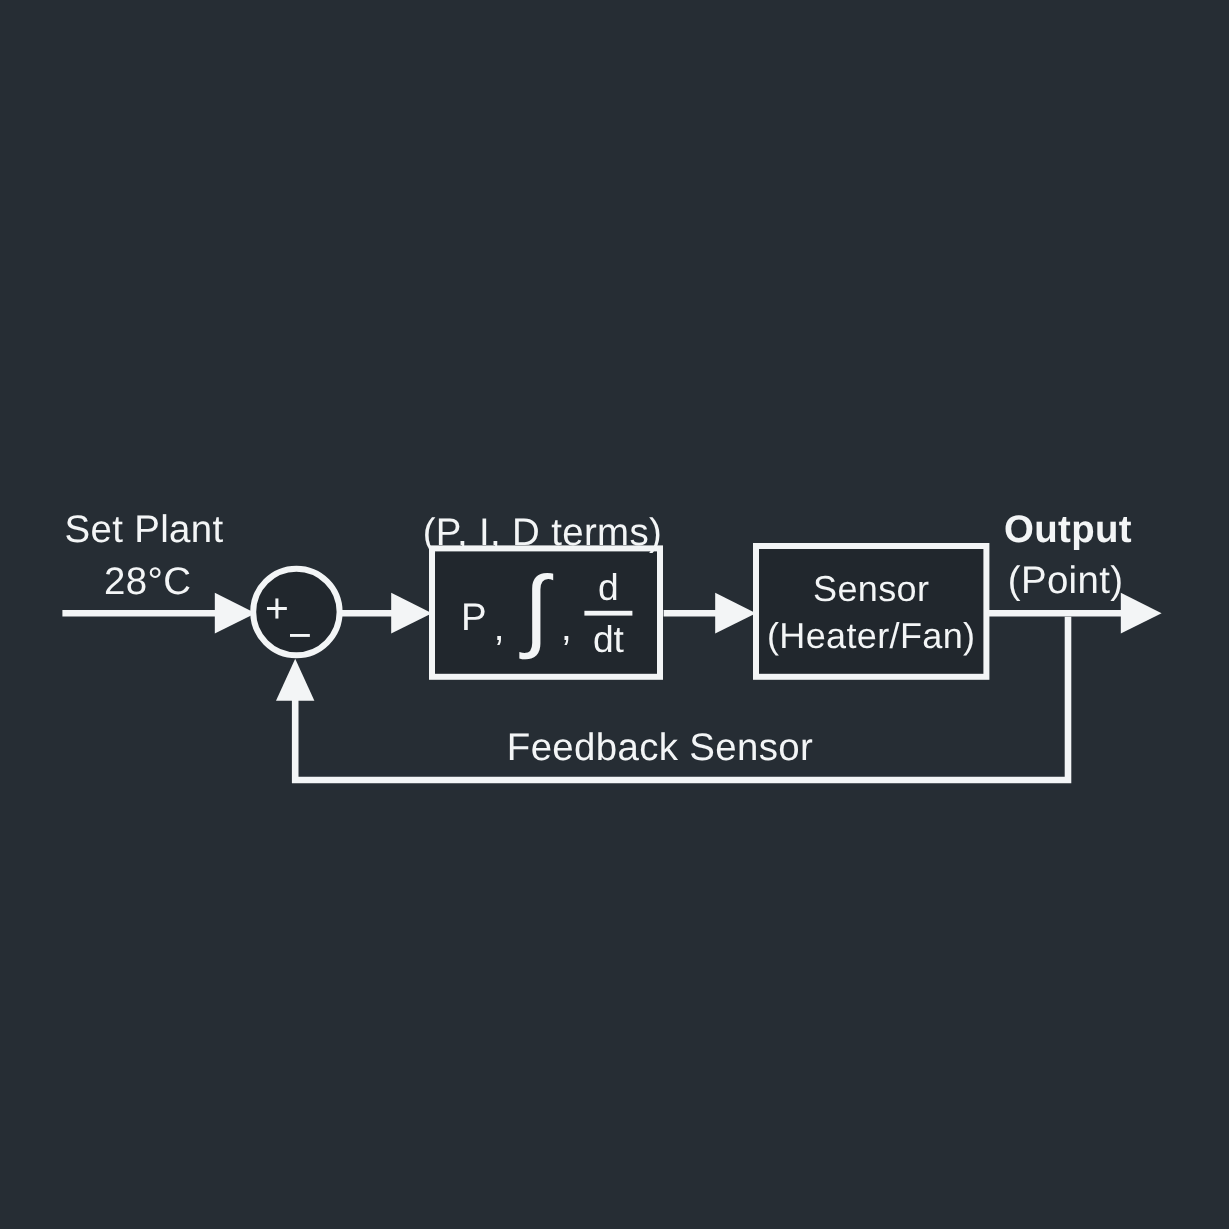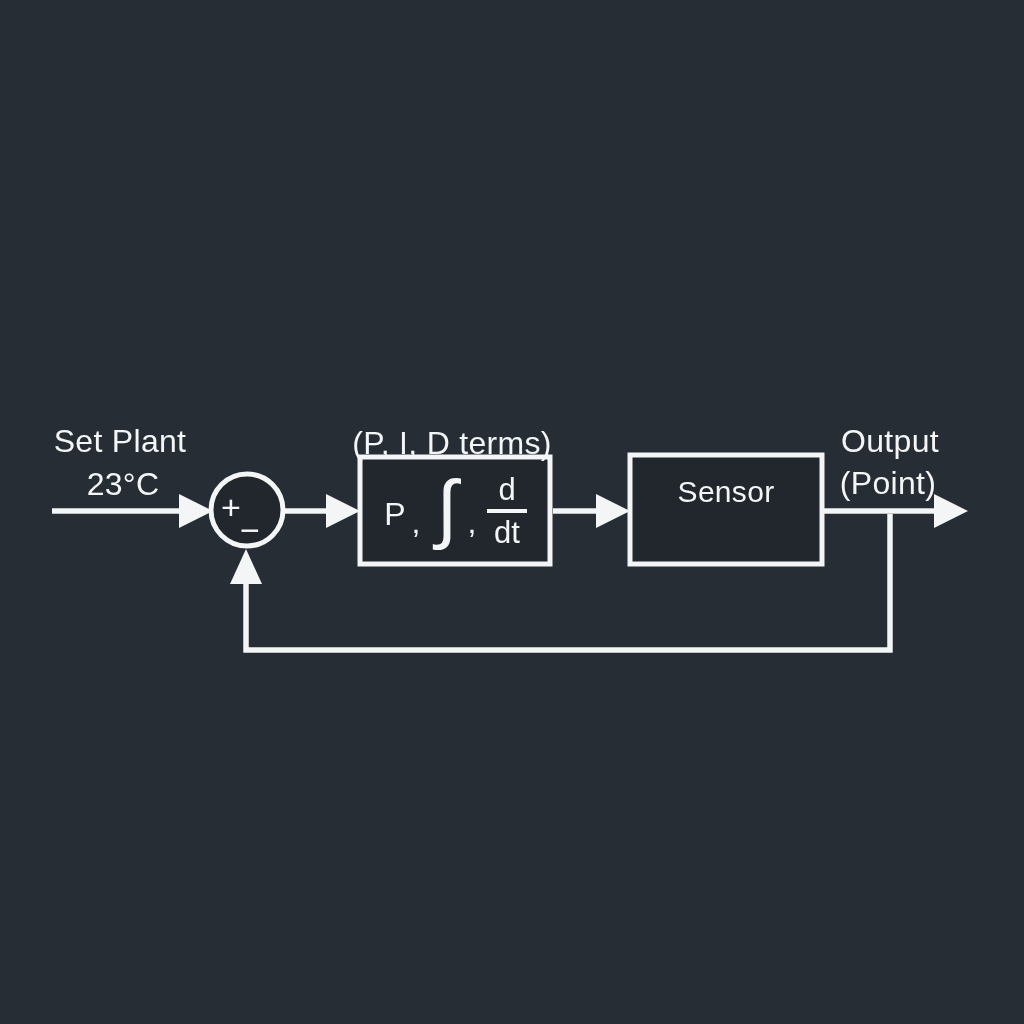--- a/index.html
+++ b/index.html
@@ -77,36 +77,38 @@
     <rect x="630" y="455" width="192" height="109" fill="#21272d" stroke="#f3f5f6" stroke-width="5"></rect>
 
     <line x1="824" y1="511" x2="938" y2="511" stroke="#f3f5f6" stroke-width="5.5"></line>
     <polygon points="968,511 934,494 934,528" fill="#f3f5f6"></polygon>
 
     <polyline points="890,514 890,650 246,650 246,582" fill="none" stroke="#f3f5f6" stroke-width="5.5"></polyline>
     <polygon points="246,549 230,584 262,584" fill="#f3f5f6"></polygon>
   </svg>
 
   <div class="lbl lbl-32" style="left:120px; top:441px;">Set Plant</div>
-  <div class="lbl lbl-32" style="left:123px; top:484px;">23°C</div>
+  <div class="lbl lbl-32" style="left:123px; top:484px;">28°C</div>
 
   <div class="lbl sum-sign" style="left:231px; top:507px;">+</div>
   <div class="lbl sum-sign" style="left:250px; top:530px;">−</div>
 
   <div class="lbl lbl-32" style="left:452px; top:423px;margin-top:20px;">(P, I, D terms)</div>
 
   <div class="lbl lbl-32" style="left:395px; top:514px;">P</div>
   <div class="lbl comma" style="left:416px; top:522px;">,</div>
   <div class="lbl integral" style="left:447px; top:508px;">∫</div>
   <div class="lbl comma" style="left:472px; top:522px;">,</div>
   <div class="fraction" style="left:507px; top:511px;">
     <span class="num">d</span>
     <span class="frac-bar"></span>
     <span class="den">dt</span>
   </div>
 
   <div class="lbl lbl-30" style="left:726px; top:492px;">Sensor</div>
+  <div class="lbl lbl-30" style="left:726px; top:531px;">(Heater/Fan)</div>
 
-  <div class="lbl lbl-32" style="left:890px; top:441px;">Output</div>
+  <div class="lbl lbl-32" style="left:890px; top:441px;font-weight:bold;">Output</div>
   <div class="lbl lbl-32" style="left:888px; top:483px;">(Point)</div>
 
+  <div class="lbl lbl-32" style="left:550px; top:622px;">Feedback Sensor</div>
 
 </div>
 
 </body></html>

